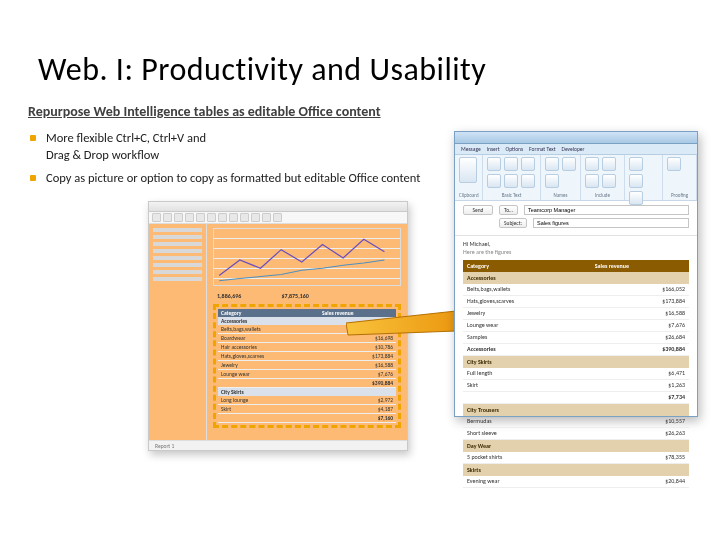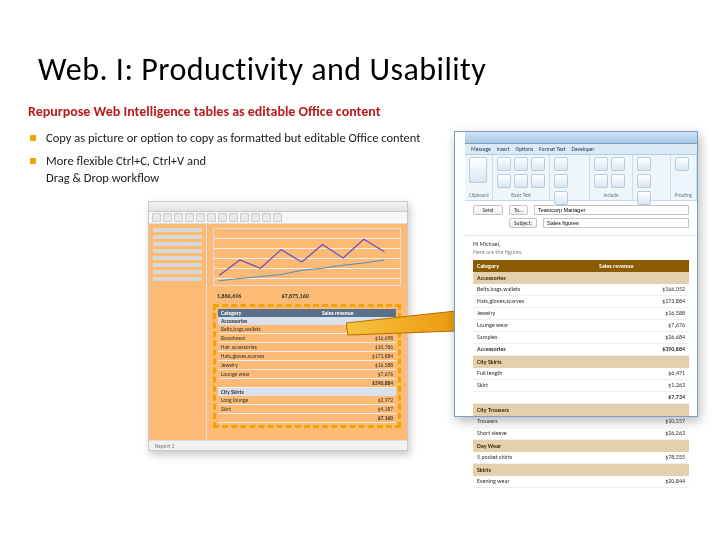--- a/index.html
+++ b/index.html
@@ -1,19 +1,19 @@
 <!DOCTYPE html>
 <html><head>
 <meta charset="utf-8">
 <style>
   * { box-sizing: border-box; margin: 0; padding: 0; }
   html, body { width: 720px; height: 540px; font-family: Calibri, Arial, sans-serif; background: #fff; color: #000; }
   .slide { width: 720px; height: 540px; position: relative; padding: 8px 28px 12px 28px; margin-top: 36px; }
   .title { font-size: 32px; font-weight: 400; letter-spacing: .5px; margin: 6px 0 14px 10px; }
-  .heading { font-size: 14px; font-weight: 700; color: #b91c1c; margin: 4px 0 10px 0; }
+  .heading { font-size: 14px; font-weight: 700; color: #404040; margin: 4px 0 10px 0; text-decoration: underline; }
   ul.bullets { list-style: none; margin-left: 2px; }
   ul.bullets > li { position: relative; padding-left: 16px; font-size: 12.5px; color: #222; margin-bottom: 6px; line-height: 1.35; }
   ul.bullets > li::before { content: ""; position: absolute; left: 0; top: 5px; width: 6px; height: 6px; background:#f0a400; border-radius:1px; }
   .faded { color: #9a9a9a; }
   .content-row { position: relative; height: 280px; margin-top: 6px; }
 
   
   .app-left { position: absolute; left: 120px; top: 8px; width: 260px; height: 250px; background:#fdba74; border:1px solid #c9c9c9; box-shadow: 2px 4px 8px rgba(0,0,0,.22); font-size:6px; color:#333; }
   .app-left .titlebar { height:10px; background:linear-gradient(#f3f3f3,#e1e1e1); border-bottom:1px solid #c9c9c9; }
   .app-left .toolbar { height:12px; background:#f7f7f7; border-bottom:1px solid #ddd; display:flex; gap:2px; padding:1px 3px; }
@@ -28,21 +28,21 @@
   .ltable { border:3px dashed #f0a400; padding:2px; }
   .ltable table { width:100%; border-collapse:collapse; font-size:5.5px; }
   .ltable th { background:#5b708a; color:#fff; padding:1px 3px; text-align:left; font-weight:700; }
   .ltable td { padding:1px 3px; border-bottom:1px solid #eee; }
   .ltable td:last-child { text-align:right; }
   .ltable .section th { background:#dbe1ea; color:#333; }
   .ltable .total { font-weight:700; }
   .app-left .status { position:absolute; left:0; right:0; bottom:0; height:10px; background:#f2f2f2; border-top:1px solid #ddd; font-size:5.5px; padding-left:6px; line-height:10px; color:#777;}
 
   
-  .app-right { position:absolute; right:-6px; top:-62px; width:244px; height:286px; background:#fff; border:1px solid #7aa0c4; box-shadow: 2px 4px 10px rgba(0,0,0,.28); font-size:6px; color:#333;padding-left:10px; }
+  .app-right { position:absolute; right:-6px; top:-62px; width:244px; height:286px; background:#fff; border:1px solid #7aa0c4; box-shadow: 2px 4px 10px rgba(0,0,0,.28); font-size:6px; color:#333; }
   .app-right .titlebar { height:12px; background:linear-gradient(#cfe3f6,#a9c8e4); border-bottom:1px solid #7aa0c4; }
   .app-right .tabs { height:11px; background:#dbeaf7; border-bottom:1px solid #b7cde2; display:flex; gap:6px; padding:0 6px; font-size:5.5px; align-items:center; color:#335; }
   .ribbon { height:46px; background:#eef5fb; border-bottom:1px solid #c5d7e8; display:flex; }
   .rgroup { border-right:1px solid #cdddee; padding:2px 4px; display:flex; flex-direction:column; justify-content:space-between; }
   .rgroup .icons { display:flex; gap:3px; flex-wrap:wrap; }
   .rgroup .icons span { width:14px; height:14px; background:linear-gradient(#fff,#d9e6f2); border:1px solid #b7cde2; border-radius:2px; }
   .rgroup .lbl { font-size:5px; color:#6a7b8c; text-align:center; }
   .fields { padding:4px 8px; border-bottom:1px solid #e2e2e2; }
   .fields .row { display:flex; align-items:center; gap:6px; margin-bottom:3px; }
   .fields .row .btn { padding:1px 4px; border:1px solid #c5c5c5; background:linear-gradient(#fff,#eee); border-radius:2px; font-size:5.5px; }
@@ -60,25 +60,25 @@
   .arrow { position:absolute; left:318px; top:108px; width:150px; height:50px; pointer-events:none; }
 </style>
 </head>
 <body>
 
 <div class="slide">
   <div class="title">Web. I:   Productivity and Usability</div>
   <div class="heading">Repurpose Web Intelligence tables as editable Office content</div>
 
   <ul class="bullets">
-    <li>Copy as picture or option to copy as formatted but editable Office content</li>
     <li>
       <span>More flexible Ctrl+C, Ctrl+V and</span><br>
       <span>Drag &amp; Drop workflow</span>
     </li>
+    <li>Copy as picture or option to copy as formatted but editable Office content</li>
   </ul>
 
   <div class="content-row">
 
     <div class="app-left">
       <div class="titlebar"></div>
       <div class="toolbar">
         <span></span>
           <span></span>
           <span></span>
@@ -306,21 +306,21 @@
                 <td>$1,263</td>
               </tr>
           <tr class="total">
                 <td></td>
                 <td>$7,734</td>
               </tr>
           <tr class="section">
                 <th colspan="2">City Trousers</th>
               </tr>
           <tr>
-                <td>Trousers</td>
+                <td>Bermudas</td>
                 <td>$10,557</td>
               </tr>
           <tr>
                 <td>Short sleeve</td>
                 <td>$26,263</td>
               </tr>
           <tr class="section">
                 <th colspan="2">Day Wear</th>
               </tr>
           <tr>

